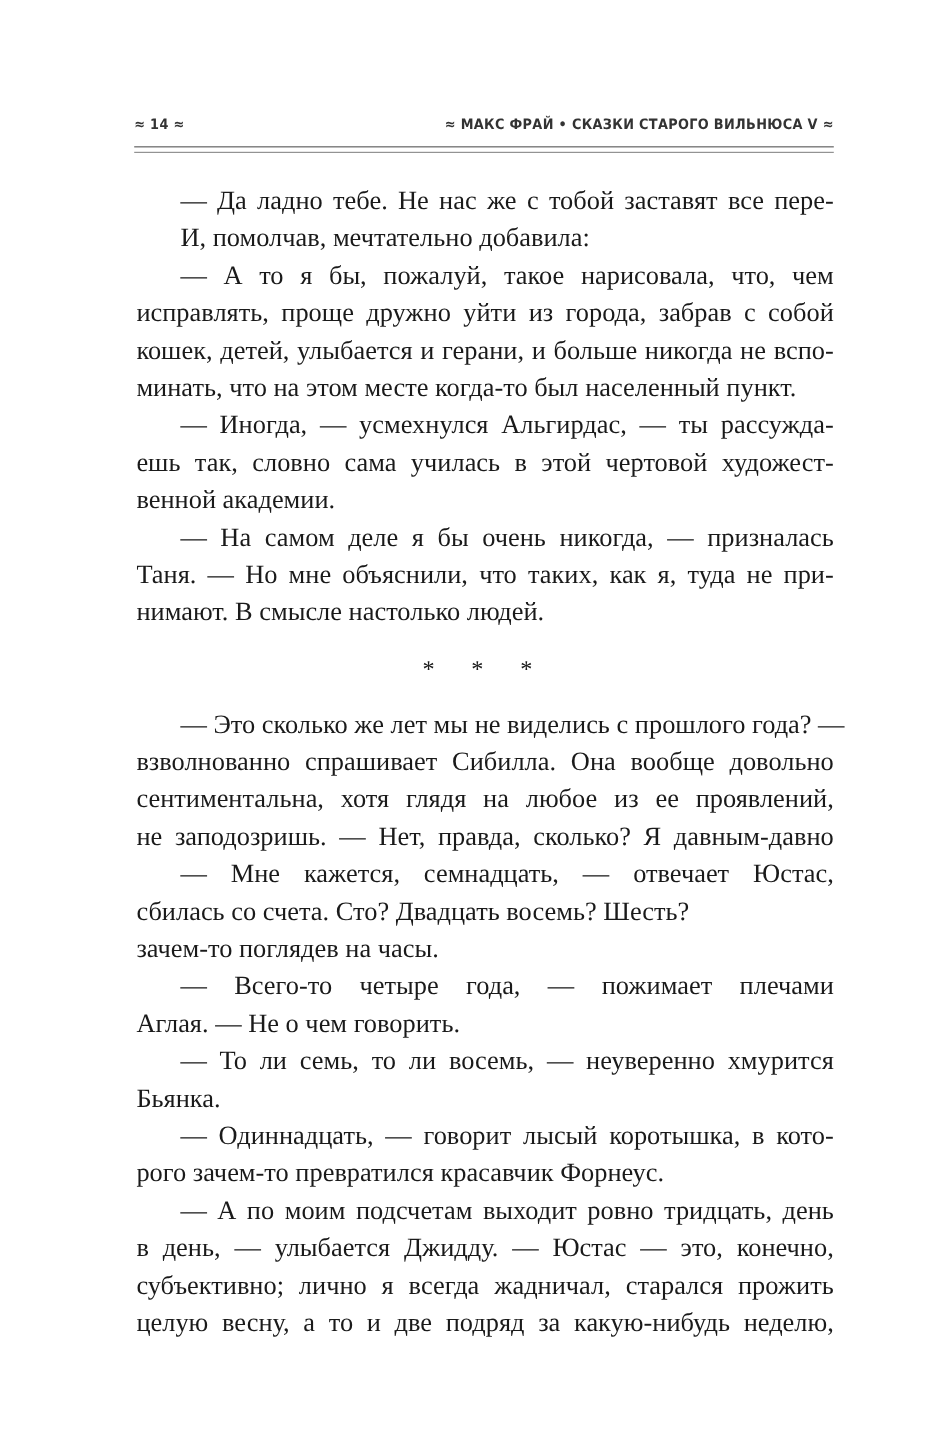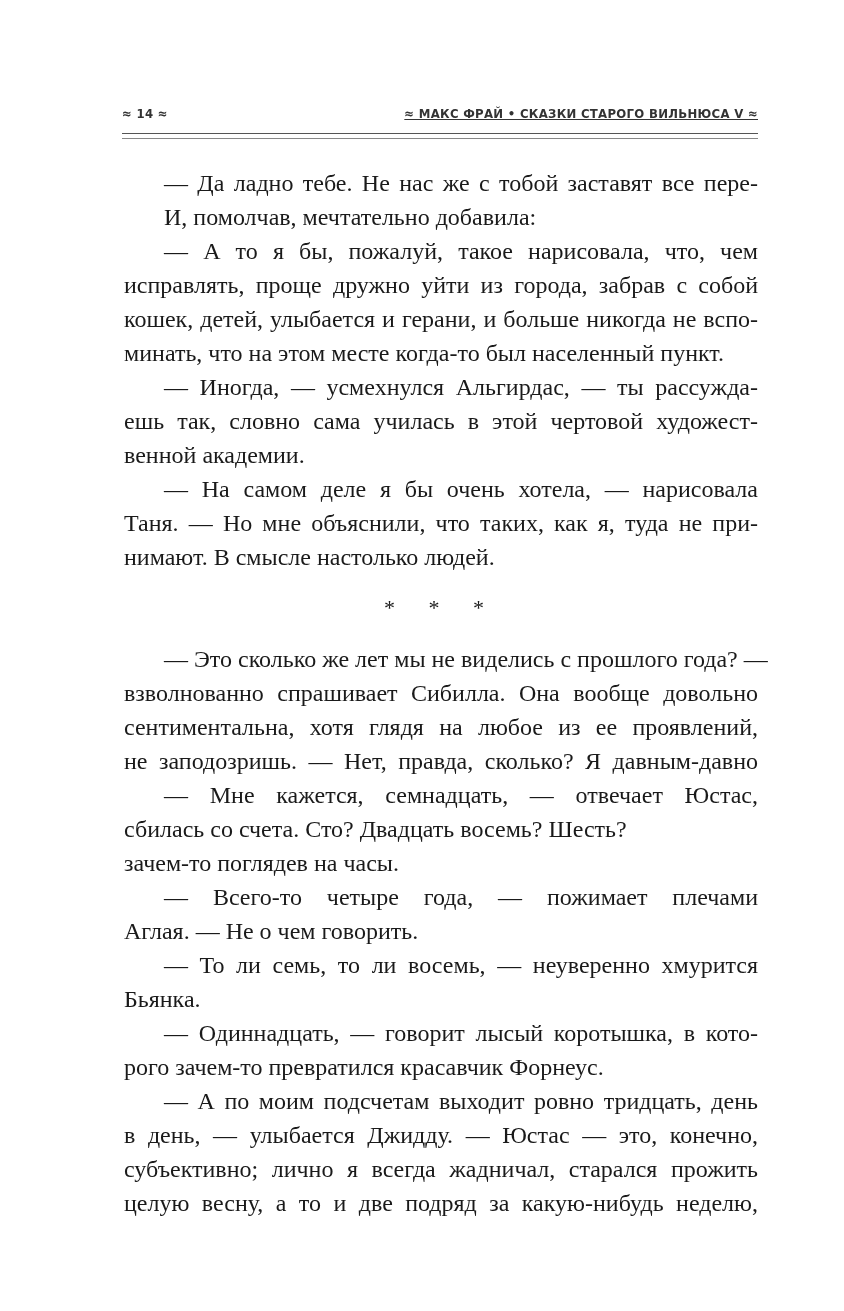--- a/index.html
+++ b/index.html
@@ -1,19 +1,19 @@
 <!DOCTYPE html>
 <html><head>
 <meta charset="utf-8">
 <style>
   html, body { margin:0; padding:0; background:#fff; }
   body { width:844px; height:1311px; position:relative; overflow:hidden; font-family:"Liberation Serif","DejaVu Serif",serif; color:#1a1a1a; }
   .header { position:absolute; left:122px; right:86px; top:104px; height:22px; font-family:"DejaVu Sans Condensed","DejaVu Sans",sans-serif; font-weight:bold; font-size:13px; letter-spacing:0.3px; color:#333; }
   .pnum { position:absolute; left:0; top:2px; }
-  .running { position:absolute; right:0; top:2px; white-space:nowrap;text-decoration:underline; }
+  .running { position:absolute; right:0; top:2px; white-space:nowrap; }
   .rule1 { position:absolute; left:122px; right:86px; top:133px; border-top:1.5px solid #555; }
   .rule2 { position:absolute; left:122px; right:86px; top:138px; border-top:1px solid #888; }
   .text { position:absolute; left:124px; width:634px; top:166px;font-family:Liberation Serif, serif; }
   .line { height:34px; line-height:34px; font-size:24px; white-space:nowrap; text-align:justify; text-align-last:justify; }
   .line.ind { padding-left:40px; }
   .line.last { text-align-last:left; }
   .stars { height:68px; line-height:68px; text-align:center; font-size:22px; letter-spacing:14px; }
 </style>
 </head>
 <body>
@@ -28,21 +28,21 @@
 <div class="text" id="text">
     <div class="line ind">— Да ладно тебе. Не нас же с тобой заставят все пере-</div>
     <div class="line ind last">И, помолчав, мечтательно добавила:</div>
     <div class="line ind">— А то я бы, пожалуй, такое нарисовала, что, чем</div>
     <div class="line">исправлять, проще дружно уйти из города, забрав с собой</div>
     <div class="line">кошек, детей, улыбается и герани, и больше никогда не вспо-</div>
     <div class="line last">минать, что на этом месте когда-то был населенный пункт.</div>
     <div class="line ind">— Иногда, — усмехнулся Альгирдас, — ты рассужда-</div>
     <div class="line">ешь так, словно сама училась в этой чертовой художест-</div>
     <div class="line last">венной академии.</div>
-    <div class="line ind">— На самом деле я бы очень хотела, — нарисовала</div>
+    <div class="line ind">— На самом деле я бы очень никогда, — призналась</div>
     <div class="line">Таня. — Но мне объяснили, что таких, как я, туда не при-</div>
     <div class="line last">нимают. В смысле настолько людей.</div>
     <div class="stars">* * *</div>
     <div class="line ind">— Это сколько же лет мы не виделись с прошлого года? —</div>
     <div class="line">взволнованно спрашивает Сибилла. Она вообще довольно</div>
     <div class="line">сентиментальна, хотя глядя на любое из ее проявлений,</div>
     <div class="line">не заподозришь. — Нет, правда, сколько? Я давным-давно</div>
     <div class="line ind">— Мне кажется, семнадцать, — отвечает Юстас,</div>
     <div class="line last">сбилась со счета. Сто? Двадцать восемь? Шесть?</div>
     <div class="line last">зачем-то поглядев на часы.</div>

